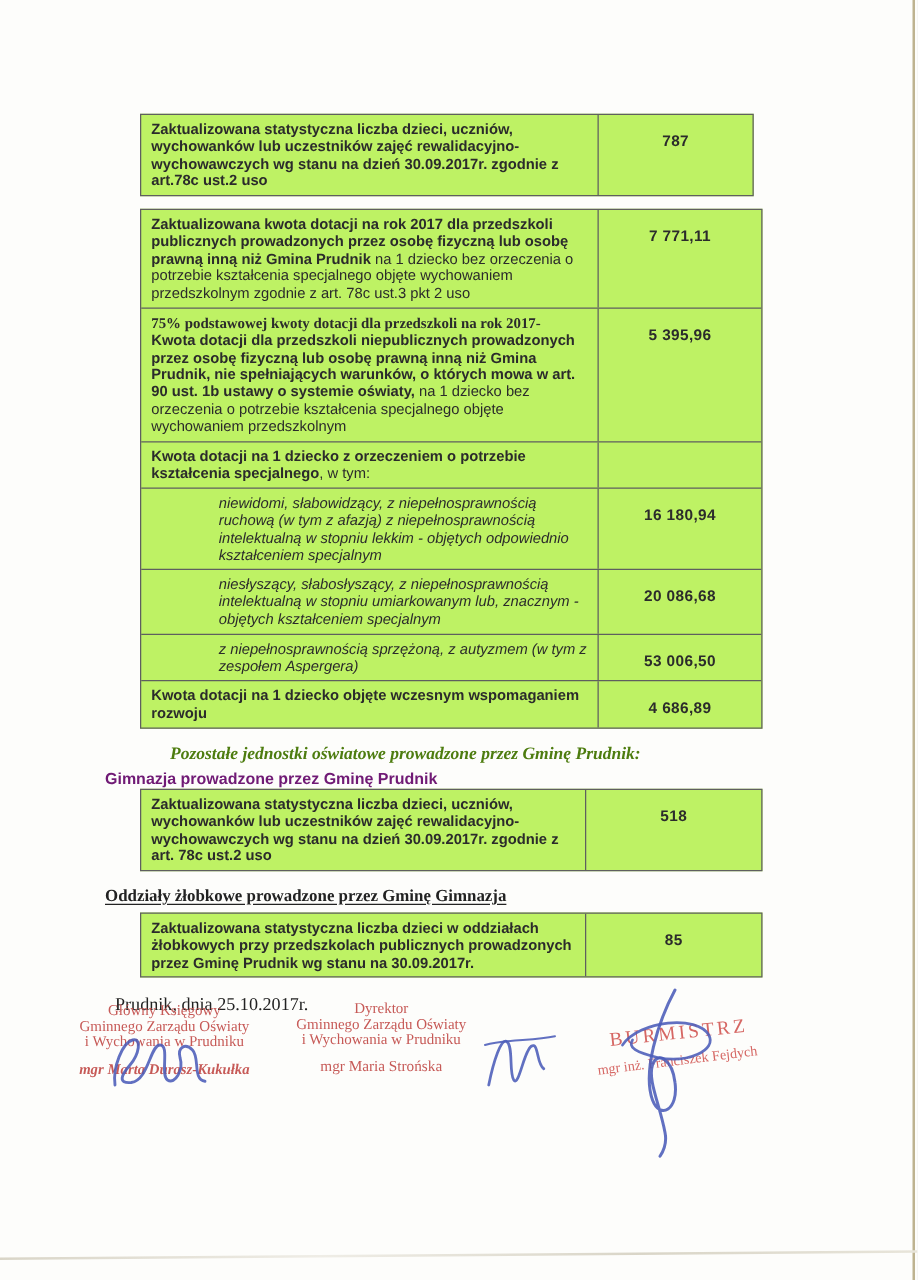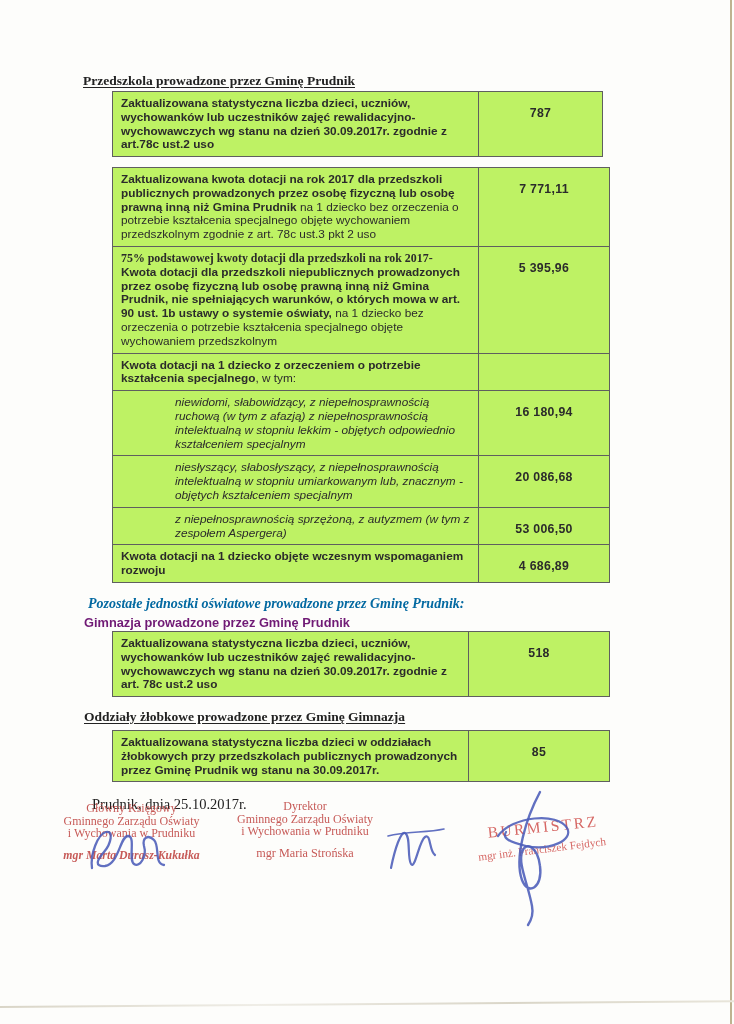--- a/index.html
+++ b/index.html
@@ -12,21 +12,21 @@
   .scan-edge{position:absolute;top:0;bottom:0;left:730px;width:2px;background:#b3a67c;opacity:.85;}
   .scan-bottom{position:absolute;left:0;top:1006px;width:734px;height:1.5px;
     background:linear-gradient(90deg,#d9d5c7,#efede6 35%,#d9d5c7 70%,#e8e5da);
     transform:rotate(-0.45deg);transform-origin:left center;}
   
   .title-serif{position:absolute;font-family:"Liberation Serif",serif;font-weight:bold;
     font-size:13.5px;color:#222;text-decoration:underline;text-underline-offset:2px;}
   .title-sans{position:absolute;font-weight:bold;font-size:12.8px;color:#701a75;
     text-underline-offset:2px;}
   .title-italic{position:absolute;font-family:"Liberation Serif",serif;font-weight:bold;
-    font-style:italic;font-size:14px;color:#0369a1;}
+    font-style:italic;font-size:14px;color:#4d7c0f;margin-left:48px;}
   #s1-title{left:83px;top:73px;}
   #s2-title{left:88px;top:596px;}
   #s3-title{left:84px;top:615px;}
   #s4-title{left:84px;top:709px;}
   
   .doc-table{position:absolute;border:1.4px solid var(--table-border,#5f5f5f);background:#bef264;}
   #table1{left:112px;top:91px;width:489px;}
   #table2{left:112px;top:167px;width:496px;}
   #table3{left:112px;top:631px;width:496px;}
   #table4{left:112px;top:730px;width:496px;}
@@ -60,21 +60,20 @@
     color:#d4605c;font-family:"Liberation Serif",serif;font-size:11.3px;
     transform:rotate(-7deg);opacity:.95;}
   .ink{position:absolute;pointer-events:none;}
   .ink path{fill:none;stroke:var(--ink-blue,#4b5cb8);stroke-linecap:round;stroke-linejoin:round;opacity:.88;}
 </style>
 </head>
 <body>
 
 <div class="page">
 
-  <div id="s1-title" class="title-serif">Przedszkola prowadzone przez Gminę Prudnik</div>
 
   <div id="table1" class="doc-table cols-wide">
       <div class="t-row">
         <div class="t-label"><span class="seg-sans-bold">Zaktualizowana statystyczna liczba dzieci, uczniów, wychowanków lub uczestników zajęć rewalidacyjno-wychowawczych wg stanu na dzień 30.09.2017r. zgodnie z art.78c ust.2 uso</span></div>
         <div class="t-value">787</div>
       </div>
     </div>
 
   <div id="table2" class="doc-table cols-wide">
       <div class="t-row">

